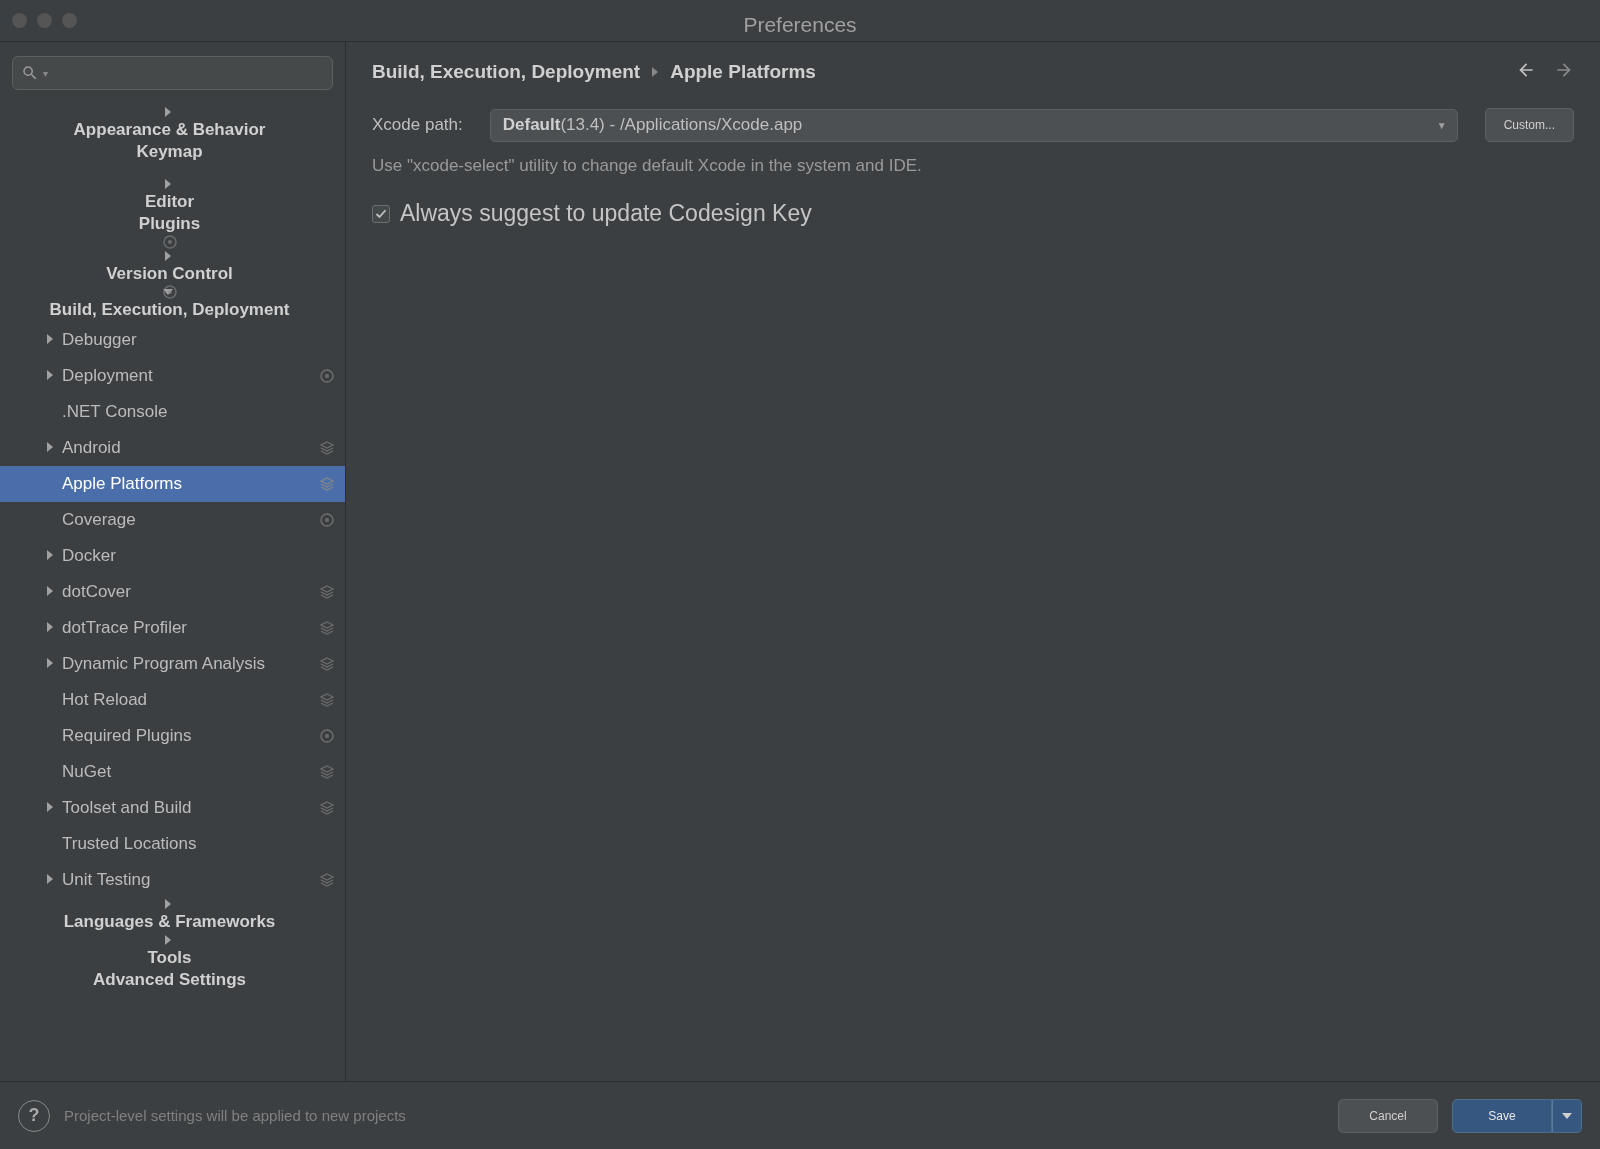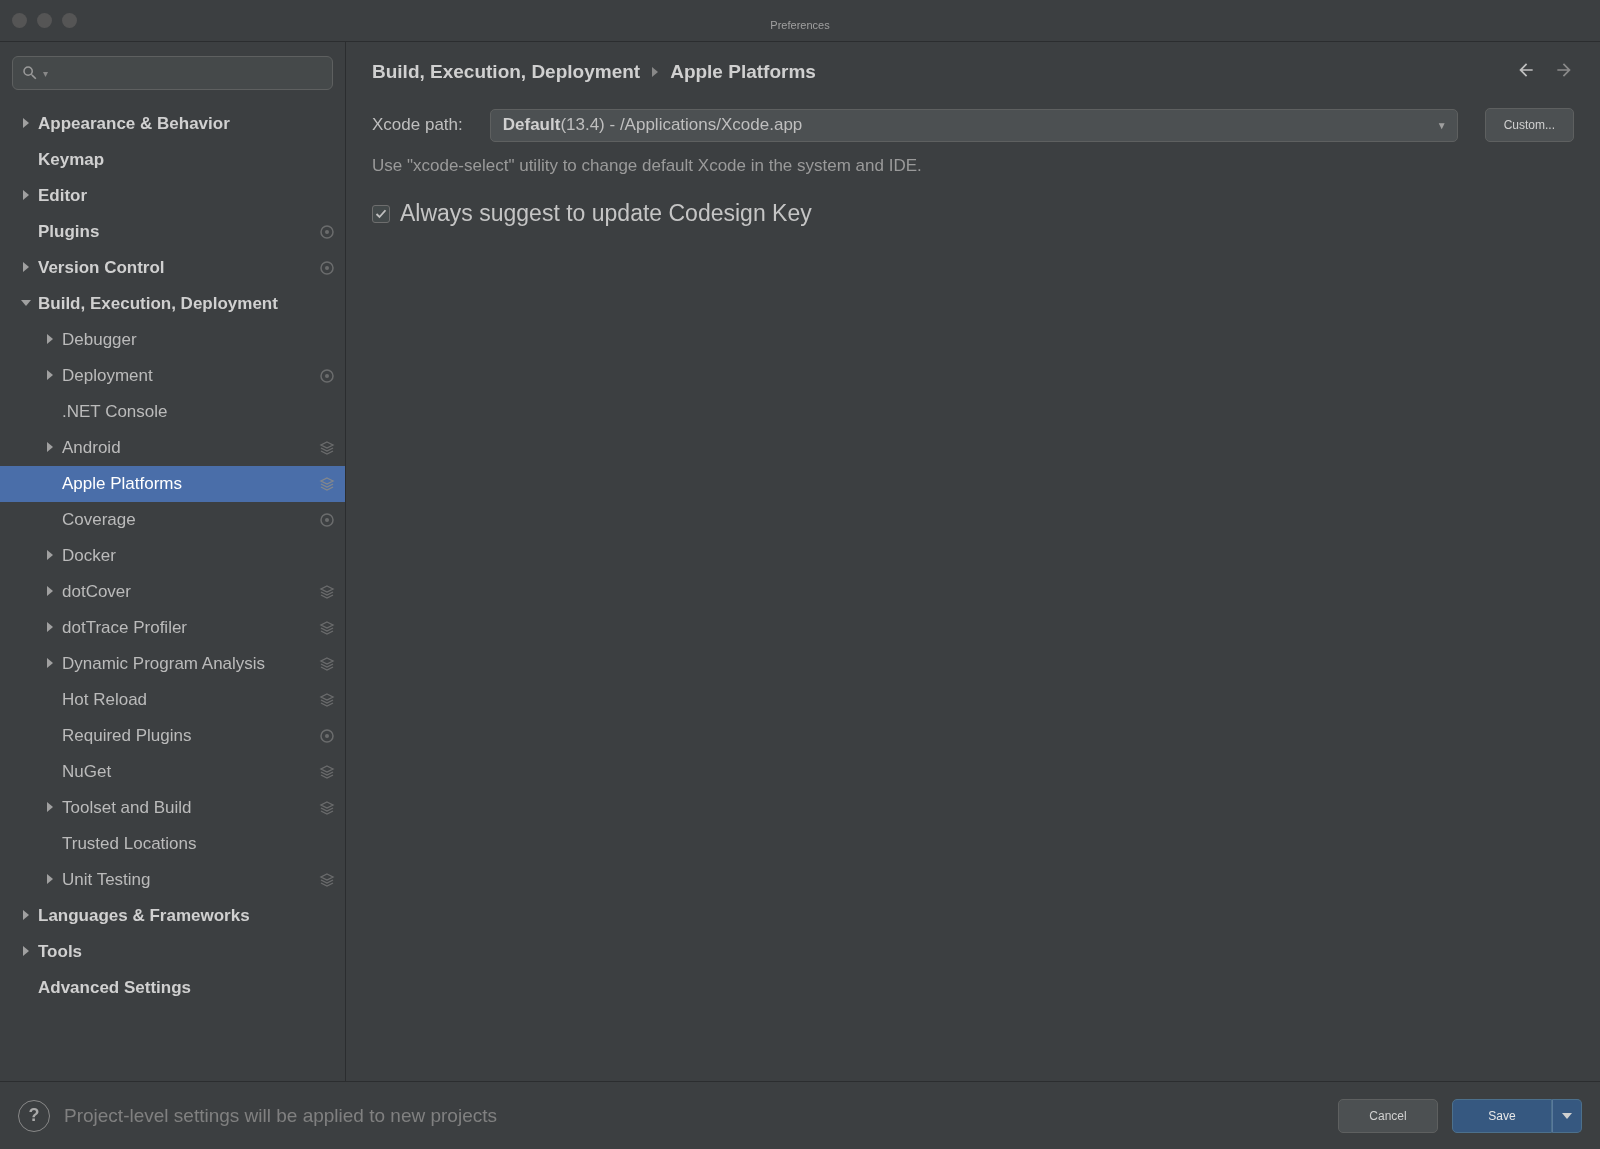--- a/index.html
+++ b/index.html
@@ -20,21 +20,21 @@
     position: relative;
     border-bottom: 1px solid #2b2d2f;
   }
   .traffic-lights { display: flex; gap: 10px; }
   .traffic-light {
     width: 15px; height: 15px; border-radius: 50%;
     background: #555;
   }
   .win-title {
     position: absolute; left: 0; right: 0; text-align: center;
-    color: #a0a0a0; font-weight: 500; font-size: 11px;
+    color: #a0a0a0; font-weight: 500; font-size: 21px;
     pointer-events: none;
     margin-top: 8px;
   }
   
   .body-area {
     display: flex;
     height: calc(100% - 42px - 68px);
   }
   .sidebar {
     width: 346px;
@@ -63,21 +63,21 @@
     padding-right: 10px;
     cursor: pointer;
     white-space: nowrap;
   }
   .tree-item.selected { background: #4a6ea9; color: #ffffff; }
   .tree-item .chev {
     width: 16px; text-align: center; color: #a0a0a0;
     font-size: 12px; margin-right: 4px; flex-shrink: 0;
   }
   .tree-item .chev svg { width: 10px; height: 10px; fill: #a0a0a0; }
-  .tree-item.level0 { padding-left: 18px; font-weight: 600; color: #d0d0d0;}
+  .tree-item.level0 { padding-left: 4px; font-weight: 600; color: #d0d0d0; flex-direction: column;}
   .tree-item.level1 { padding-left: 42px; }
   .tree-item.level0.selected, .tree-item.level1.selected { color: #fff; }
   .tree-item .label { flex: 1; }
   .tree-item .badge { width: 16px; height: 16px; flex-shrink: 0; opacity: 0.6; }
   .tree-item.selected .badge { opacity: 0.9; }
 
   .main {
     flex: 1;
     display: flex; flex-direction: column;
     background: #3c3f41;
@@ -133,21 +133,21 @@
     display: flex; align-items: center;
     padding: 0 18px;
     gap: 14px;
   }
   .help-btn {
     width: 32px; height: 32px; border-radius: 50%;
     border: 1.5px solid #888; color: #aaa;
     display: flex; align-items: center; justify-content: center;
     font-size: 18px; font-weight: 600;
   }
-  .footer-text { color: #808080; font-size: 19px; flex: 1; }
+  .footer-text { color: #808080; font-size: 15px; flex: 1; }
   .footer .btn { min-width: 100px; justify-content: center; }
   .btn.primary { background: #365880; border-color: #4c708c; color: #e8e8e8; }
   .btn-group { display: flex; }
   .btn-group .btn.primary:first-child { border-top-right-radius: 0; border-bottom-right-radius: 0; }
   .btn-group .btn.dd { min-width: 0; width: 30px; padding: 0; border-top-left-radius: 0; border-bottom-left-radius: 0; border-left: 1px solid #5a7a9c; justify-content: center; }
   .btn-group .btn.dd svg { width: 10px; height: 10px; fill: #d0d0d0; }
 </style>
 </head>
 <body>
 

